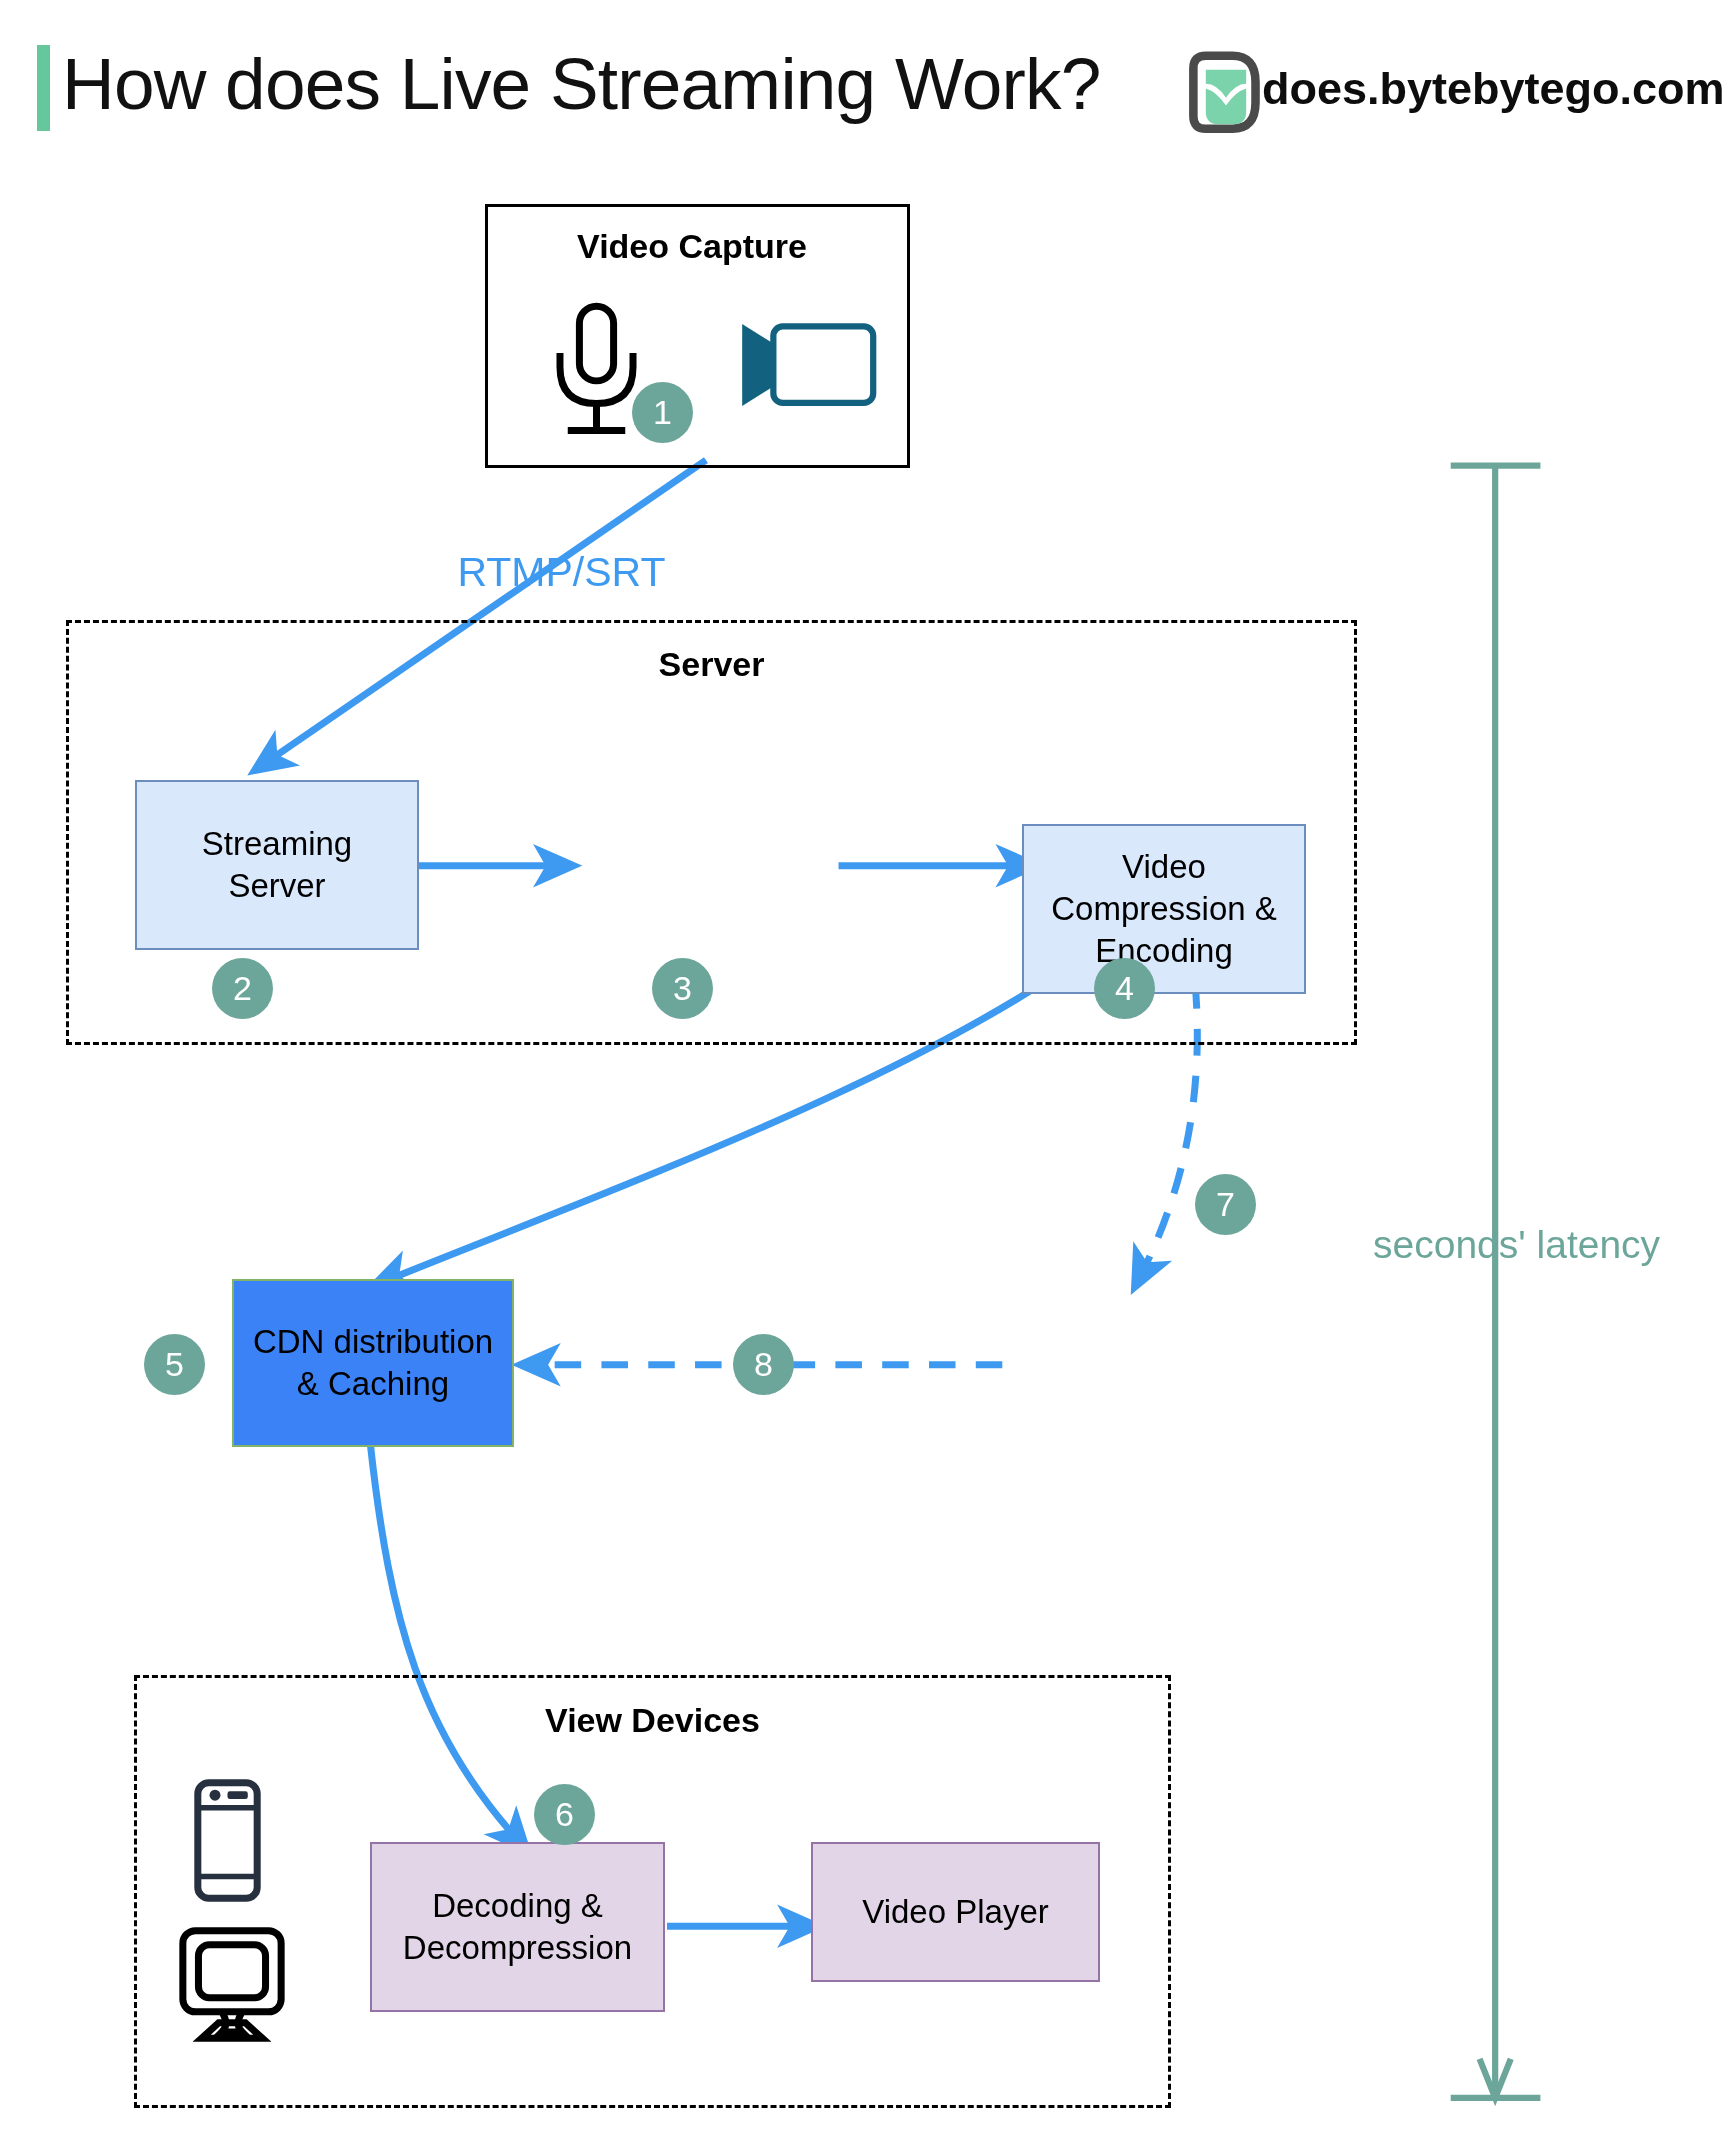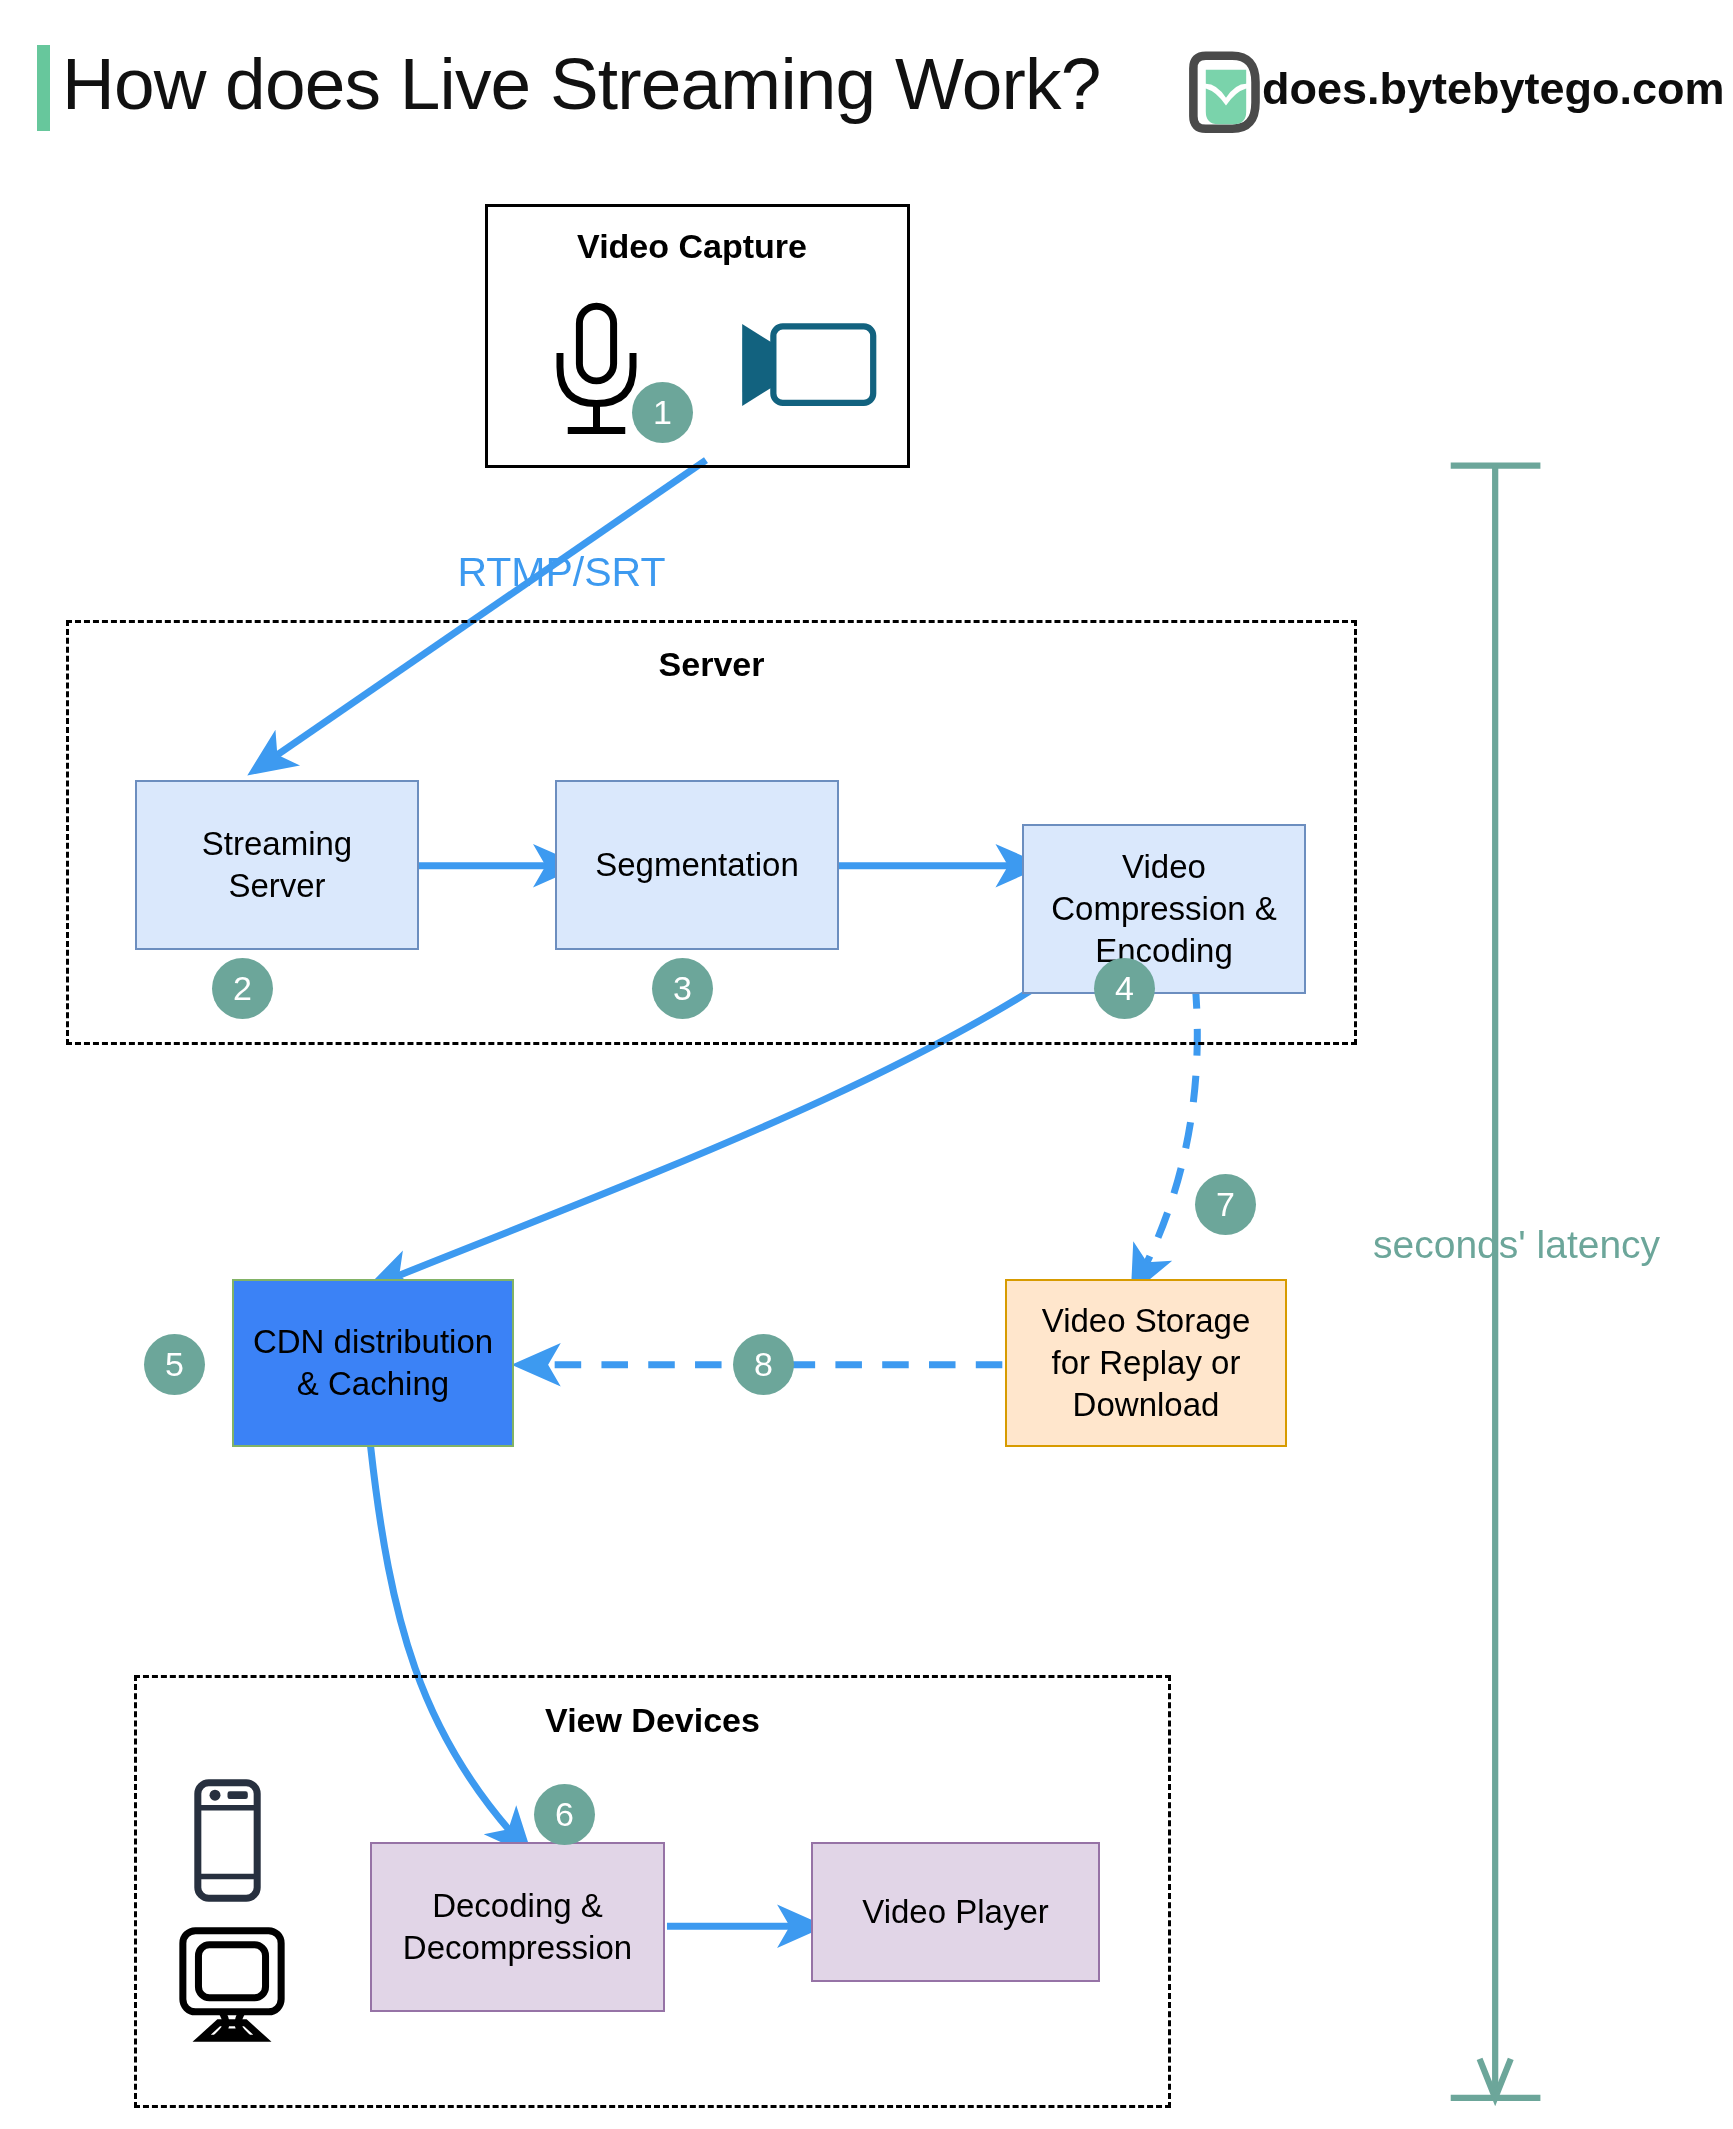--- a/index.html
+++ b/index.html
@@ -141,45 +141,37 @@
 
     <div class="group dashed" style="left:66px;top:620px;width:1291px;height:425px;"></div>
     <div class="group-title" style="left:66px;top:643px;width:1291px;">Server</div>
 
     <div class="node n-blue" style="left:123px;top:780px;width:284px;height:170px;margin-left:12px;">
       <div class="lbl" style="white-space:pre-line;">Streaming
 Server</div>
     </div>
     <div class="badge" style="left:212px;top:958px;">2</div>
 
-    <div class="node n-blue" style="left:555px;top:780px;width:284px;height:170px;">
-      <div class="lbl" style="white-space:pre-line;">Segmentation</div>
-    </div>
     <div class="badge" style="left:652px;top:958px;">3</div>
 
     <div class="node n-blue" style="left:1022px;top:780px;width:284px;height:170px;margin-top:44px;">
       <div class="lbl" style="white-space:pre-line;">Video
 Compression &amp;
 Encoding</div>
     </div>
     <div class="badge" style="left:1094px;top:958px;">4</div>
 
     <div class="proto" style="left:421px;top:548px;width:281px;">RTMP/SRT</div>
 
     <div class="node n-green" style="left:232px;top:1279px;width:282px;height:168px;">
       <div class="lbl" style="white-space:pre-line;">CDN distribution
 &amp; Caching</div>
     </div>
     <div class="badge" style="left:144px;top:1334px;">5</div>
 
-    <div class="node n-orange" style="left:1005px;top:1279px;width:282px;height:168px;">
-      <div class="lbl" style="white-space:pre-line;">Video Storage
-for Replay or
-Download</div>
-    </div>
     <div class="badge" style="left:733px;top:1334px;">8</div>
     <div class="badge" style="left:1195px;top:1174px;">7</div>
 
     <div class="group dashed" style="left:134px;top:1675px;width:1037px;height:433px;"></div>
     <div class="group-title" style="left:134px;top:1699px;width:1037px;">View Devices</div>
 
     <div class="icon" style="left:193px;top:1778px;">
       <svg width="69" height="125" viewBox="0 0 88 160">
         <rect x="6" y="6" width="76" height="148" rx="14" fill="none" stroke="#27303f" stroke-width="9"></rect>
         <line x1="10" y1="38" x2="78" y2="38" stroke="#27303f" stroke-width="7"></line>

